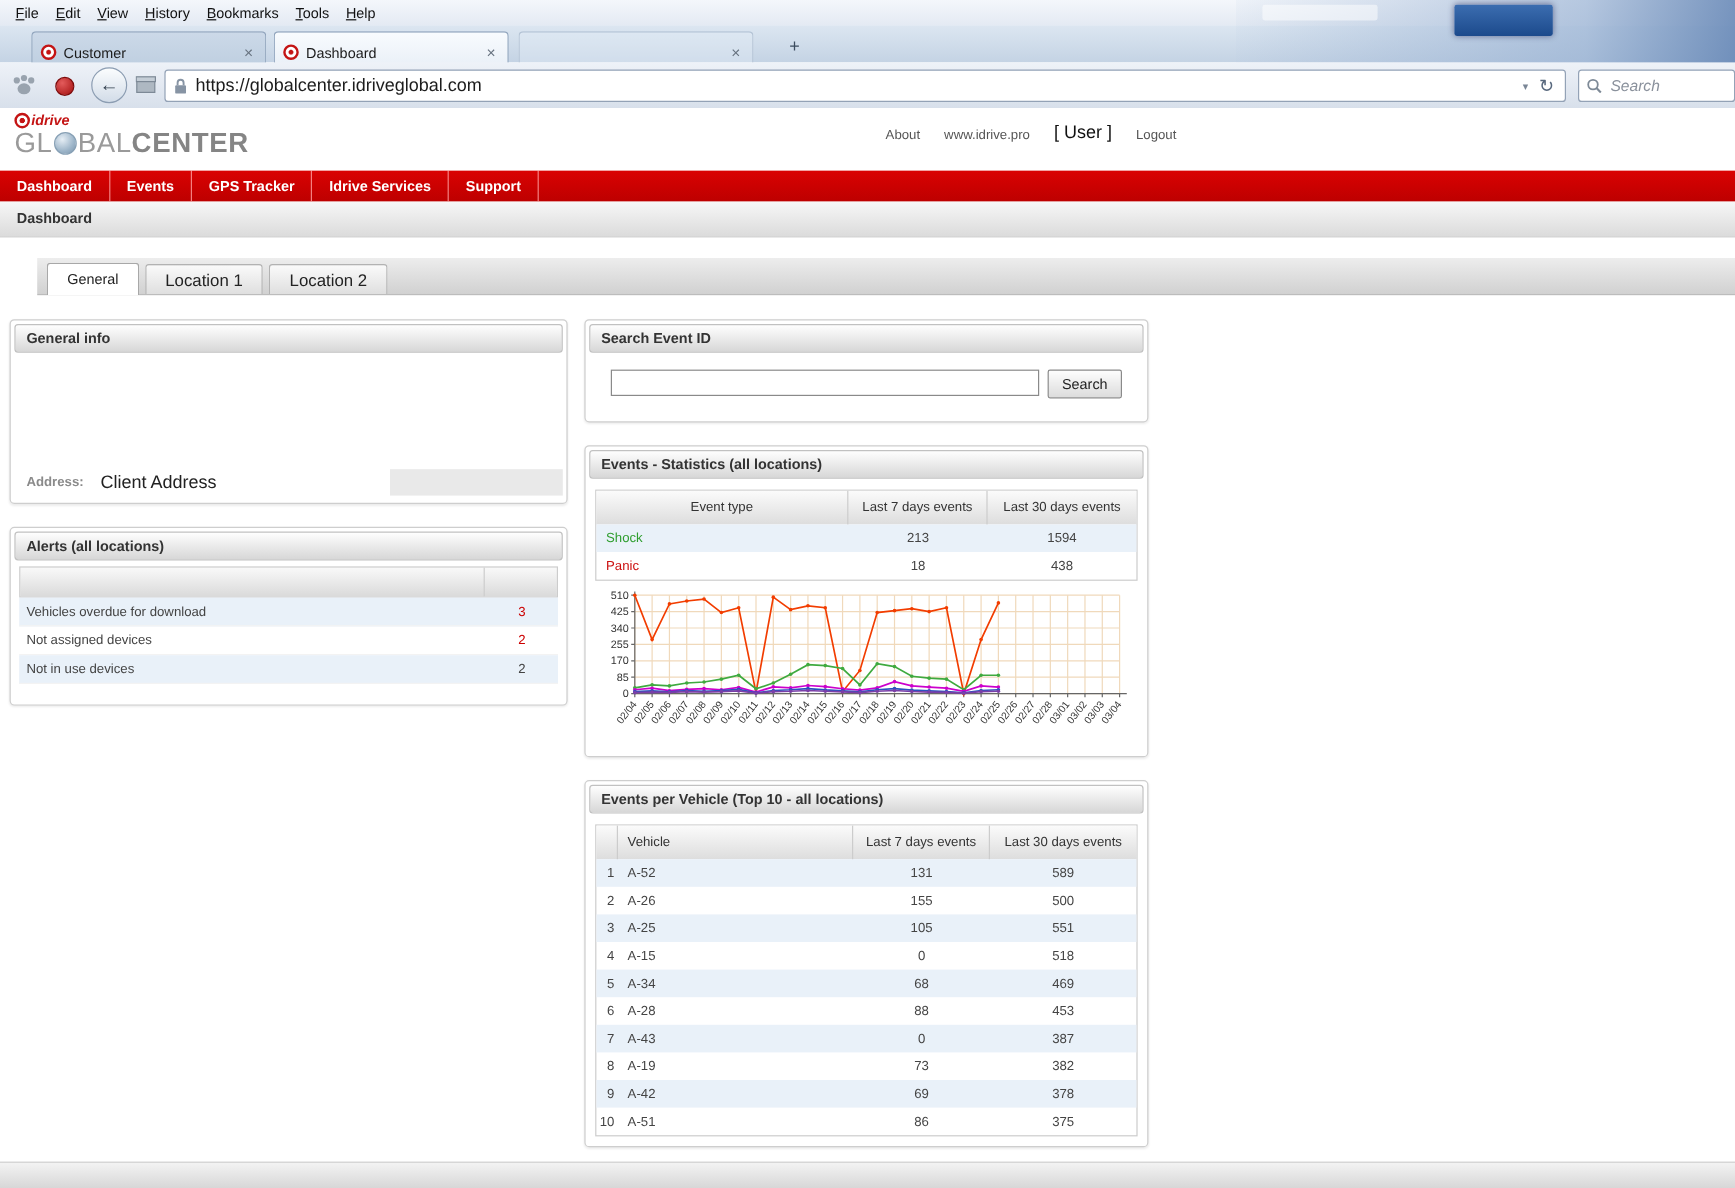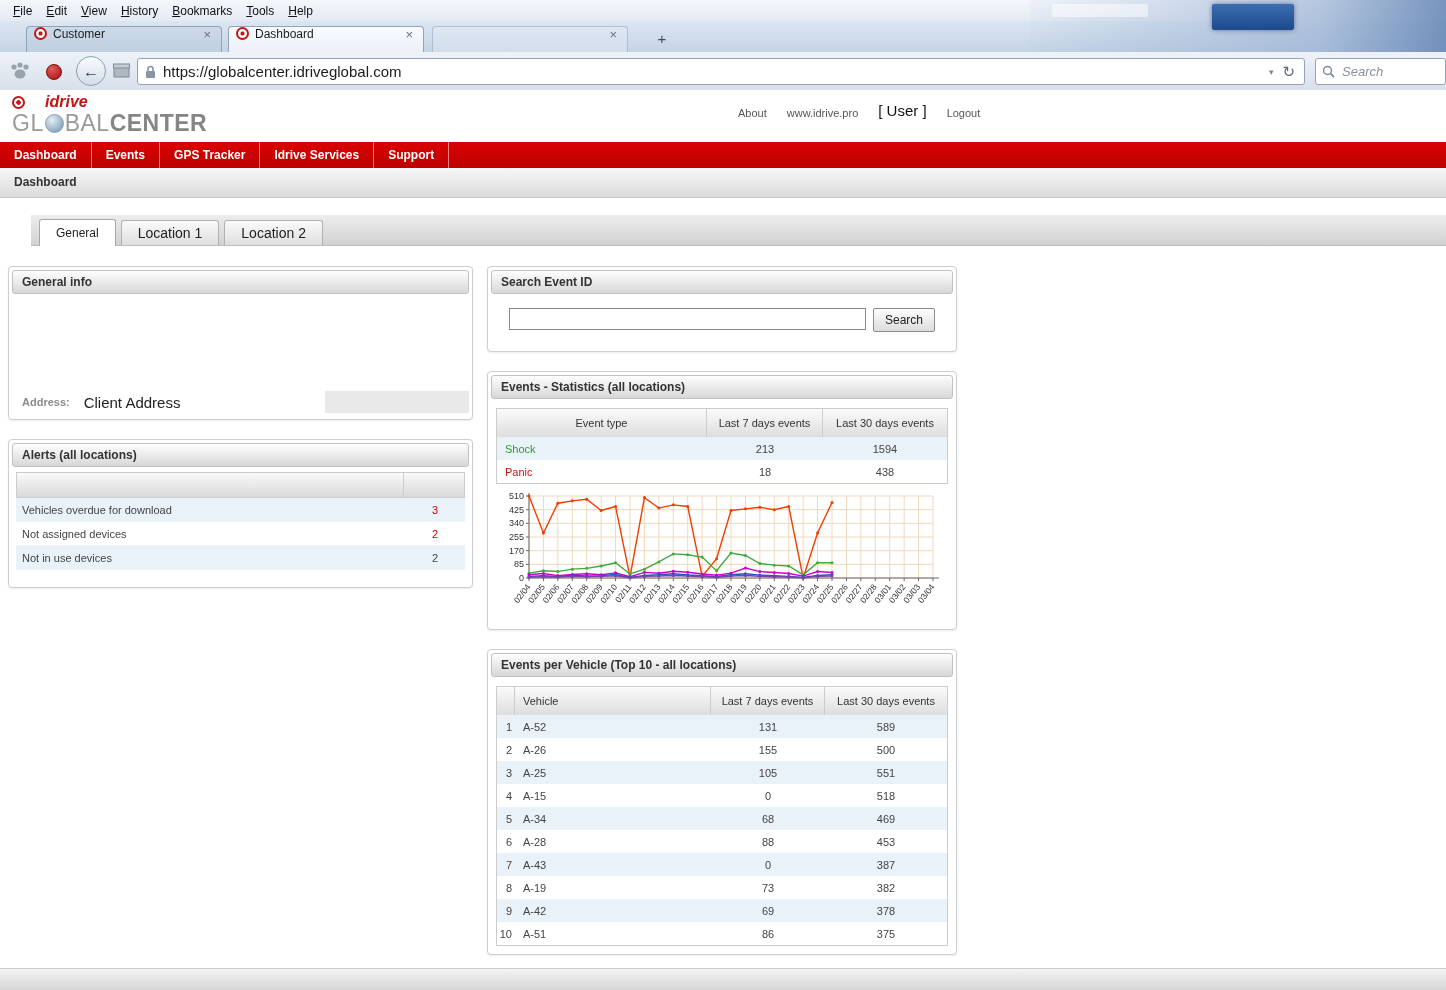--- a/index.html
+++ b/index.html
@@ -15,21 +15,21 @@
   .aero { position:absolute; top:0; left:1030px; width:416px; height:53px; pointer-events:none;
           background:linear-gradient(90deg, rgba(185,203,226,0.10), rgba(148,174,209,0.65) 70%, rgba(98,132,180,0.85)); }
   .ghost-light { position:absolute; top:4px; left:22px; width:96px; height:13px; background:rgba(255,255,255,.5); border-radius:2px; }
   .ghost-dark  { position:absolute; top:4px; left:182px; width:82px; height:26px; border-radius:2px;
                  background:linear-gradient(#3b6db0,#1c4a8c); box-shadow:0 0 5px rgba(0,0,60,.45); }
 
   .tabbar { position:absolute; top:21px; left:0; width:100%; height:31px;
             background:linear-gradient(#dce6f1,#c4d3e4); }
   .tab { position:absolute; top:5px; height:34px; width:196px; box-sizing:border-box;
          border:1px solid #8fa3bb; border-bottom:none; border-radius:4px 4px 0 0;
-         background:linear-gradient(#ccd9e8,#bccddf); display:flex; padding:0 7px; }
+         background:linear-gradient(#ccd9e8,#bccddf); display:flex; align-items:center; padding:0 7px; }
   .tab.active { background:linear-gradient(#f8fbfe,#e7eef6); }
   .tab.ghost  { background:rgba(232,240,248,.35); border-color:rgba(143,163,187,.55); }
   .tab-fav { width:13px; height:13px; border:2px solid #c41414; border-radius:50%; box-sizing:border-box;
              background:radial-gradient(circle, #c41414 0 1.5px, #fff 2.5px); margin-right:6px; flex:none; }
   .tab-title { font-size:12px; color:#1b1b1b; flex:1; white-space:nowrap; overflow:hidden; }
   .tab-close { font-size:13px; color:#67727f; padding:0 3px; flex:none; }
   .newtab { position:absolute; left:650px; top:8px; width:24px; height:19px; text-align:center;
             font-size:15px; line-height:19px; color:#3c4c5e; border-radius:3px; }
 
   .navbar { position:absolute; top:52px; left:0; width:100%; height:38px;
@@ -52,21 +52,21 @@
                background:#fff; border:1px solid #93a2b6; border-radius:3px;
                display:flex; align-items:center; padding:0 6px; }
   .searchbox input { border:none; outline:none; width:92px; font-size:13px; color:#333;
                      font-family:inherit; background:transparent; }
   .searchbox input::placeholder { color:#8a919c; font-style:italic; }
 
   
   .page { position:absolute; top:90px; left:0; width:100%; height:900px; background:#fff; }
   .site-header { position:relative; height:52px; background:#fff; }
   .logo { position:absolute; left:12px; top:3px; }
-  .logo-top { display:flex; align-items:center; gap:20px; font-size:16px; font-style:italic;
+  .logo-top { display:flex; align-items:center; gap:1px; font-size:12px; font-style:italic;
               font-weight:bold; color:#c41414; }
   .logo-mark { width:13px; height:13px; border-radius:50%; border:2px solid #c41414; box-sizing:border-box;
                background:radial-gradient(circle, #c41414 0 2px, transparent 2.5px); }
   .logo-bottom { display:flex; align-items:center; font-size:23px; color:#9a9a9a; line-height:1;
                  letter-spacing:.5px; margin-top:1px; }
   .logo-center { font-weight:bold; color:#858585; }
   .globe { width:19px; height:19px; border-radius:50%; margin:0 1px; box-sizing:border-box;
            background:radial-gradient(circle at 35% 30%, #e6eef5, #9db5c9 60%, #7b95ac);
            border:1px solid #87a0b5; }
   .header-links { position:absolute; left:738px; top:12px; display:flex; gap:20px; align-items:flex-end;

